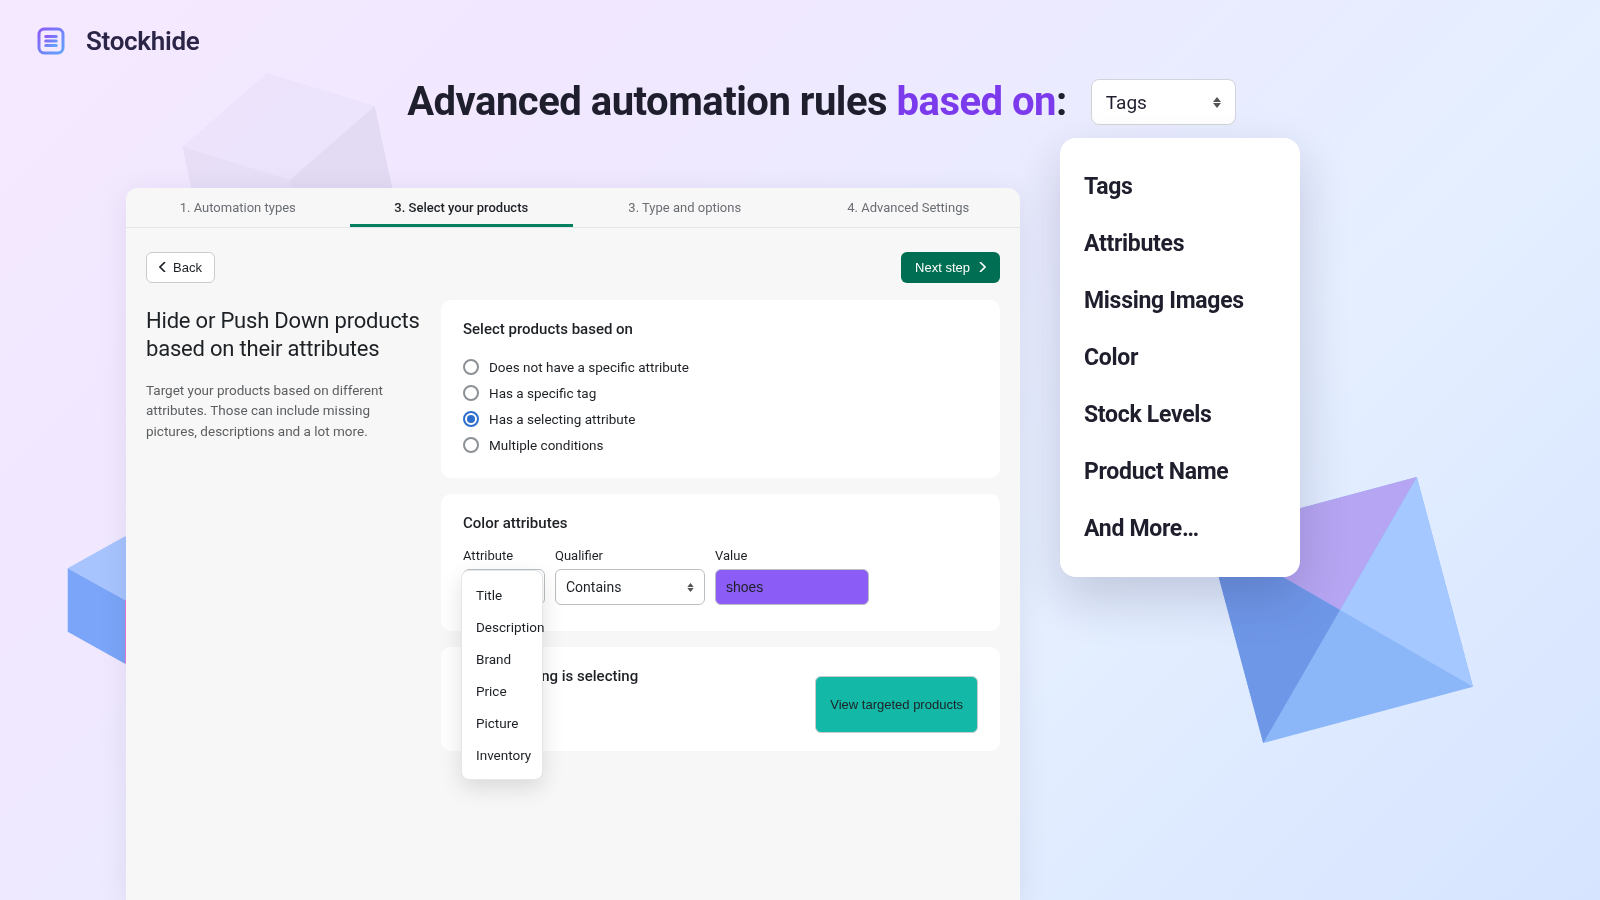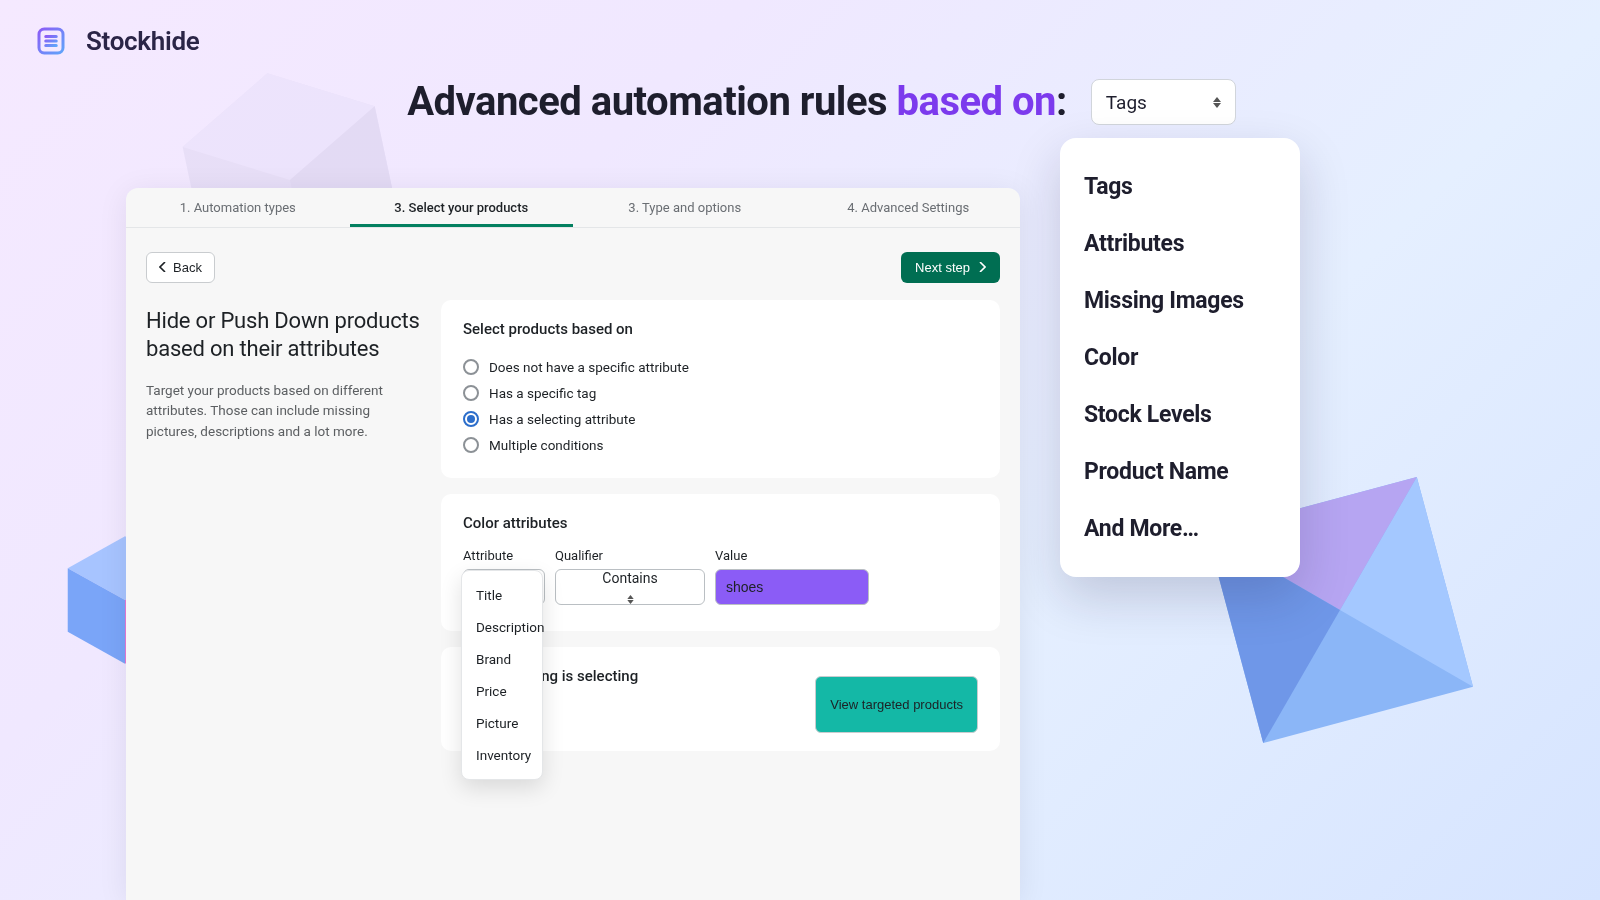--- a/index.html
+++ b/index.html
@@ -56,21 +56,21 @@
   .radio.checked { border-color:#2c6ecb; }
   .radio.checked::after { content:""; width:8px; height:8px; border-radius:50%; background:#2c6ecb; }
   .radio-label { font-size:13.5px; color:#1d2125; }
 
   .attr-card { margin-top:16px; background:#fff; border-radius:10px; padding:20px 22px 26px 22px; }
   .attr-fields { display:flex; gap:10px; margin-top:14px; }
   .field-col { display:flex; flex-direction:column; gap:6px; }
   .field-lbl { font-size:13px; color:#1d2125; }
   .sel { height:36px; border:1px solid #babfc3; border-radius:6px; background:#fff; padding:0 10px; display:flex; align-items:center; justify-content:space-between; font-size:14px; color:#1d2125; }
   .sel.w1 { width:82px; }
-  .sel.w2 { width:150px;flex-direction:column; }
+  .sel.w2 { width:150px; }
   .txt-input { height:36px; width:154px; border:1px solid #babfc3; border-radius:6px; background:#8b5cf6; padding:0 10px; font-size:14px; color:#1d2125; }
 
   
   .attr-popup { position:absolute; top:318px; left:20px; width:82px; background:#fff; border:1px solid #e4e6e8; border-radius:8px; box-shadow:0 8px 22px rgba(0,0,0,.12); padding:8px 0; z-index:5; }
   .attr-opt { font-size:13.5px; color:#1d2125; padding:8px 14px; }
 
   .targeting-card { margin-top:16px; background:#fff; border-radius:10px; padding:20px 22px 22px 22px; position:relative; z-index:1; }
   .targeting-title { font-size:15px; color:#1d2125; font-weight:500; }
   .view-btn { position:absolute; right:22px; bottom:18px; border:1px solid #c9cccf; border-radius:6px; background:#14b8a6; padding:20px 14px; font-size:13px; color:#1d2125; cursor:pointer; }
 </style>

